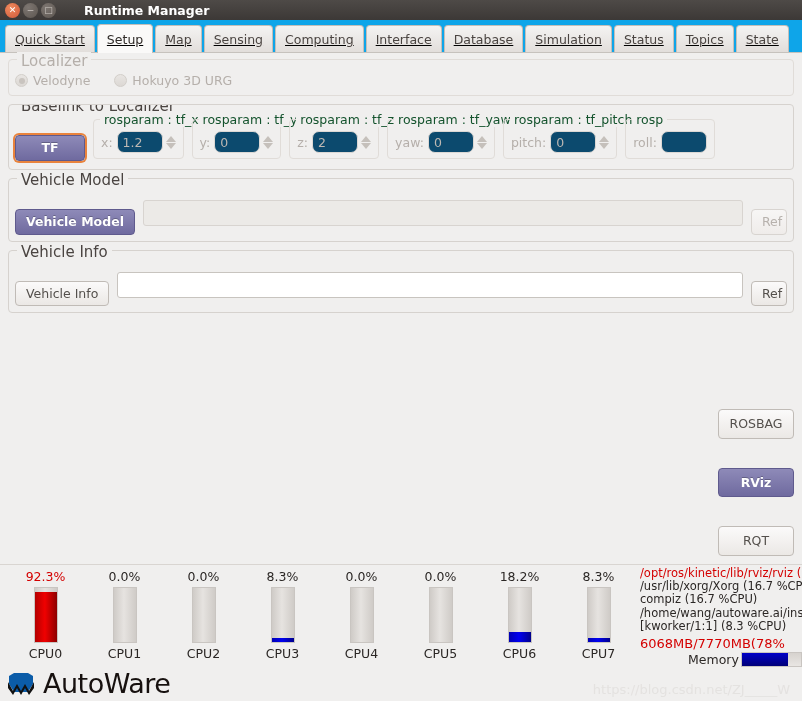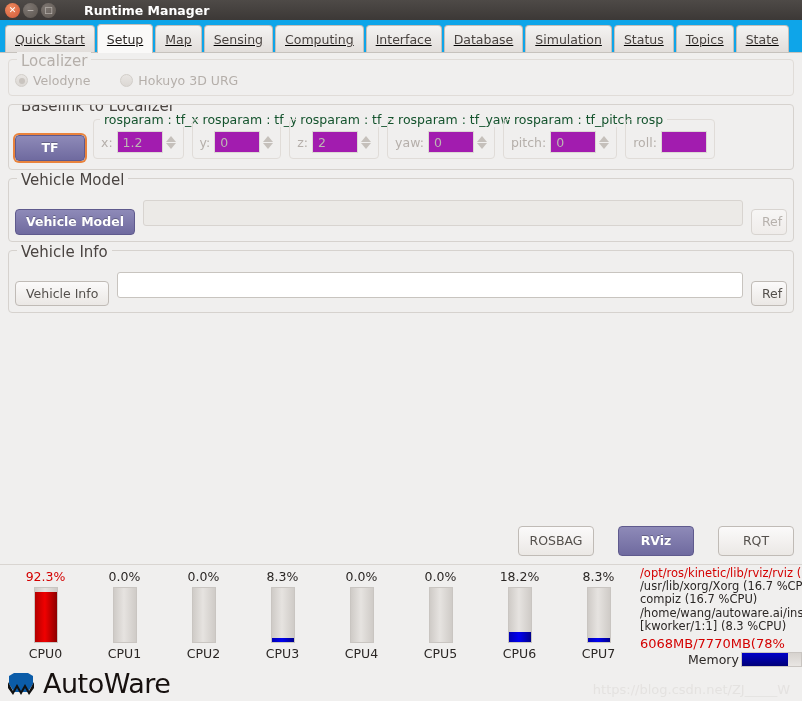--- a/index.html
+++ b/index.html
@@ -86,21 +86,21 @@
     position: absolute; top: -8px; left: 8px;
     background: #f0efee;
     padding: 0 4px;
     font-size: 15px;
     color: #4a4441;
   }
   .groupbox.disabled > .gtitle { color: #b5afaa; }
   .groupbox.disabled { border-color: #e0dcd8; }
 
   
-  .radio-row { display: flex; align-items: center; gap: 22px; }
+  .radio-row { display: flex; align-items: center; gap: 16px; }
   .radio { display: flex; align-items: center; gap: 5px; font-size: 12.5px; color:#b5afaa; }
   .rdot {
     width: 13px; height: 13px; border-radius: 50%;
     background: linear-gradient(to bottom,#e8e5e2,#dcd8d4);
     border: 1px solid #d2cec9;
     display:flex; align-items:center; justify-content:center;
   }
   .rdot.sel::after {
     content:''; width:6px; height:6px; border-radius:50%;
     background:#c9c4bf;
@@ -138,21 +138,21 @@
     flex: none;
   }
   .tfgroup > .gtitle {
     position:absolute; top:-8px; left:6px; background:#f0efee;
     padding: 0 4px; font-size:12.5px; color:#14532d; white-space:nowrap;
   }
   .tflabel { font-size:12.5px; color:#b5afaa; }
   .spin { display:flex; align-items:center; }
   .spinfield {
     width: 46px; height: 22px;
-    background:#a21caf; border:1px solid #dcd8d4; border-radius:0;
+    background:#0c4a6e; border:1px solid #dcd8d4; border-radius:7px;
     font-size:12.5px; color:#bdb8b3;
     display:flex; align-items:center; padding-left:5px;
   }
   .spinbtns {
     display:flex; flex-direction:column; justify-content:center;
     margin-left: 3px; gap: 1px;
   }
   .sarrow {
     width:0;height:0;border-left:5px solid transparent;border-right:5px solid transparent;
   }
@@ -165,21 +165,21 @@
     flex:1; height:26px;
     border:1px solid #c8c4bf; border-radius:3px;
     background:#fff;
   }
   .txtfield.disabled { background:#eceae7; border-color:#d8d4d0; }
   .refbtn { width:36px; }
 
   
   .actionbar {
     position:absolute; right: 8px; bottom: 145px;
-    display:flex; gap:24px;
+    display:flex; gap:12px;flex-direction:column;
   }
   .actionbar .btn { width: 76px; padding: 7px 6px; }
 
   
   .monitor {
     position:absolute; left:0; right:0; bottom:33px; height:104px;
     background:#f0efee;
     border-top:1px solid #d9d5d1;
     display:flex;
   }

